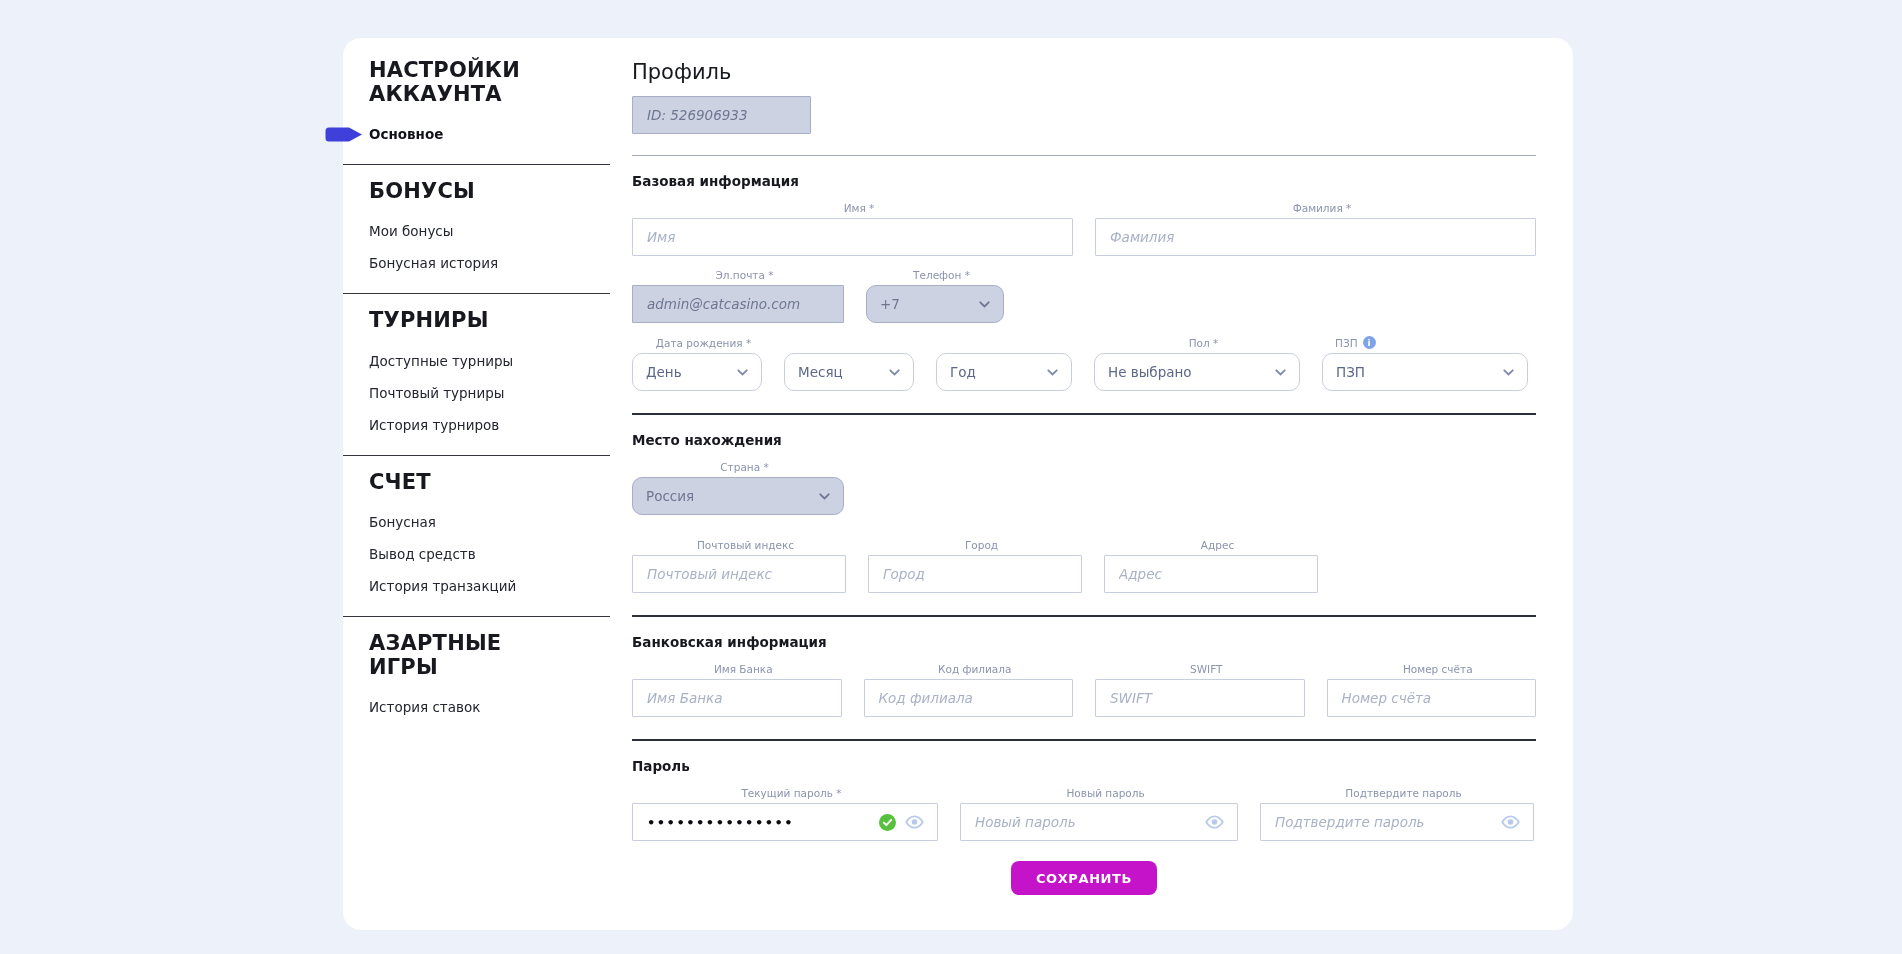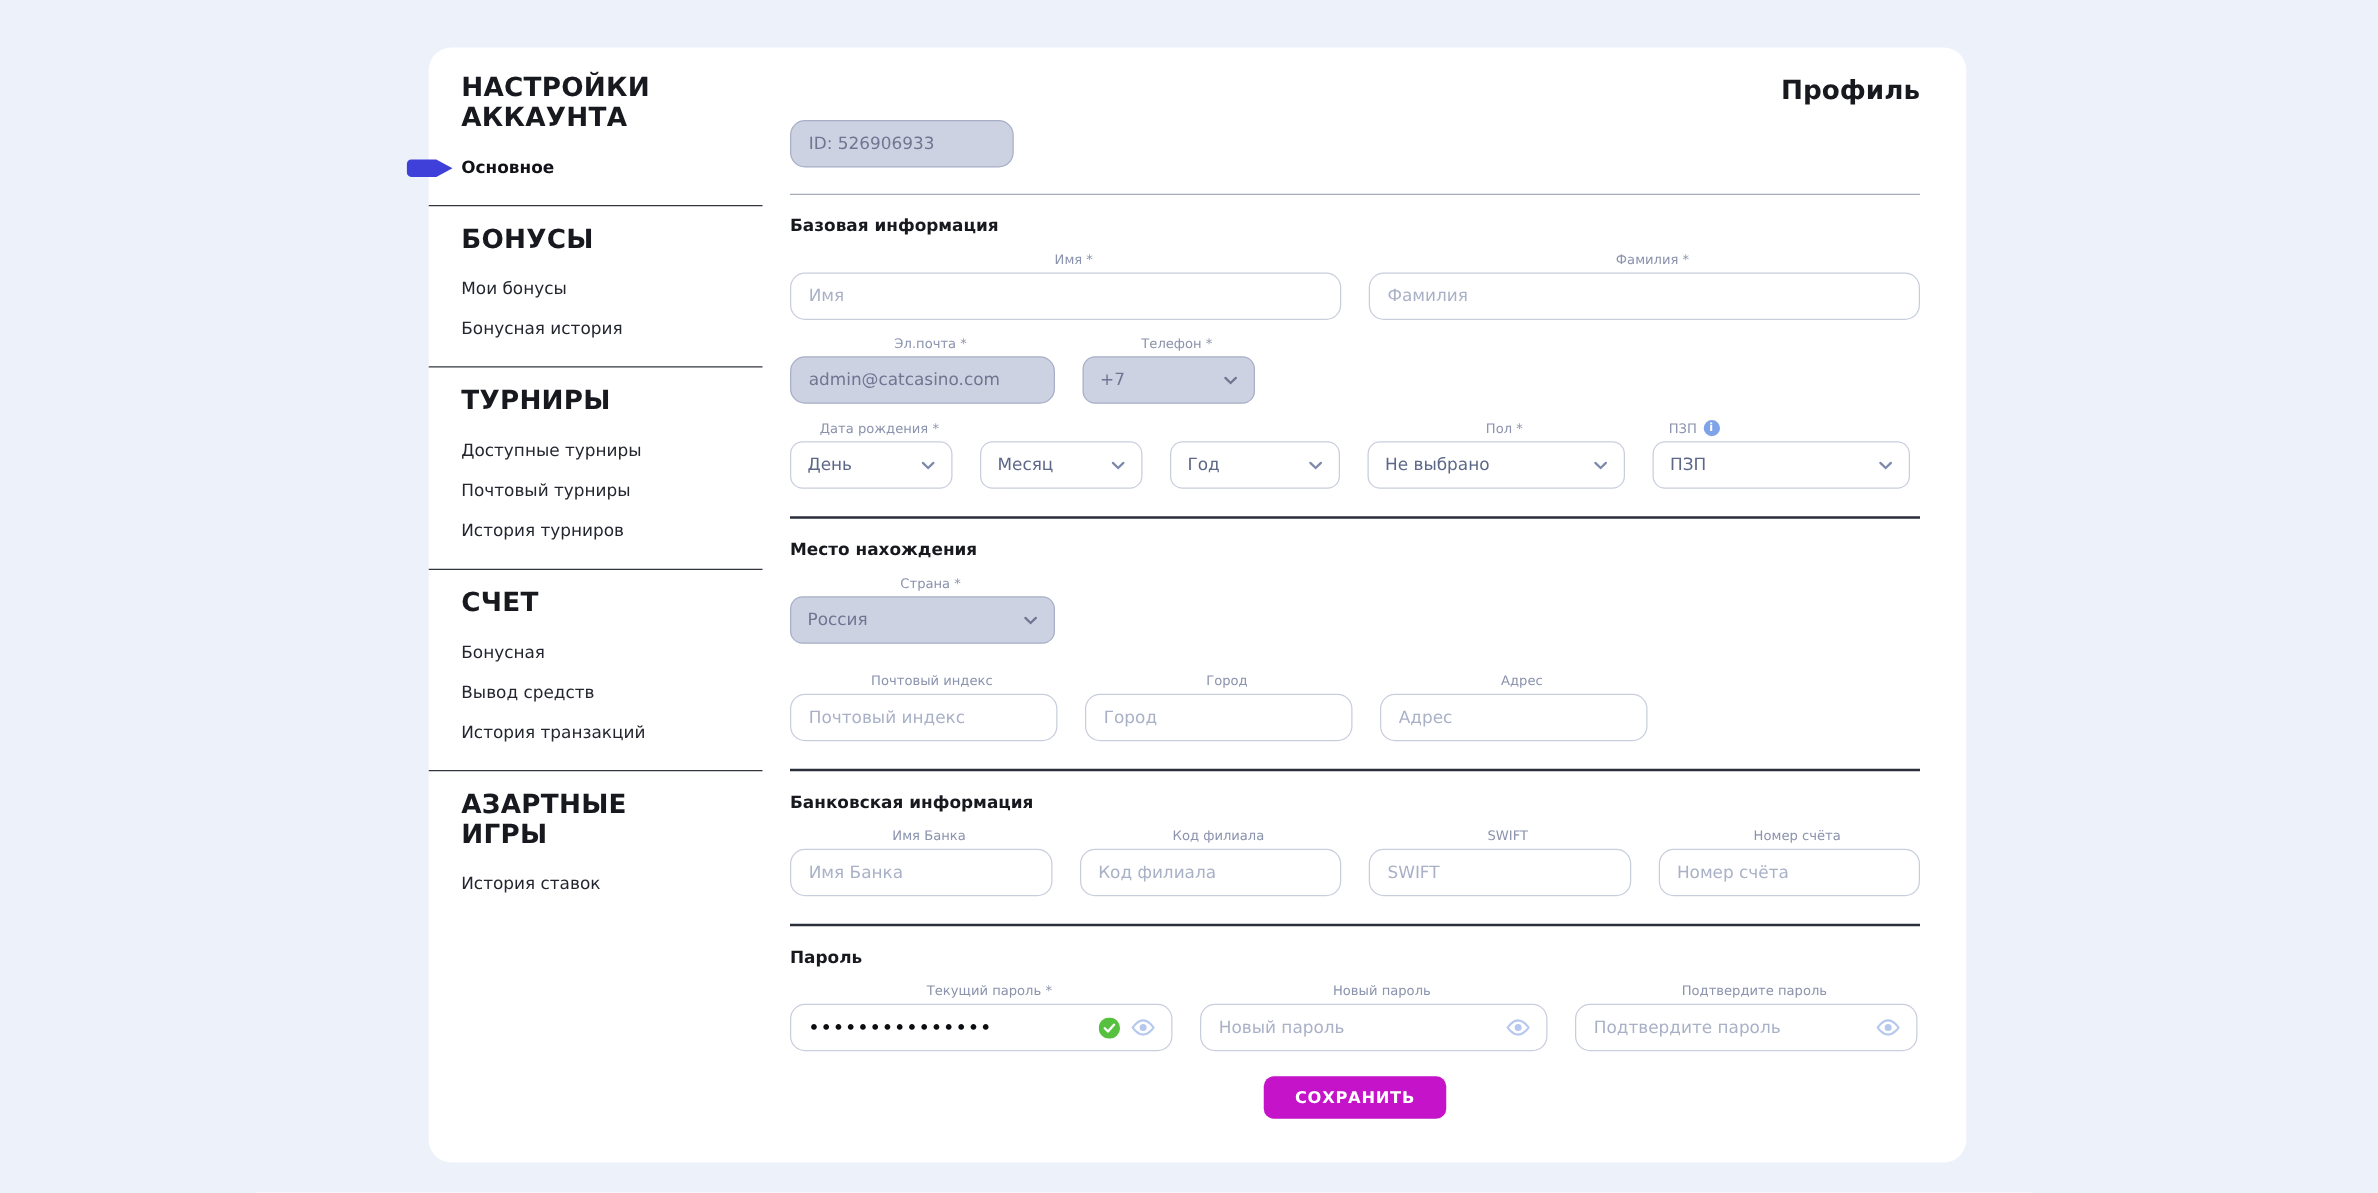--- a/index.html
+++ b/index.html
@@ -38,31 +38,32 @@
   }
   .side-div {
     border:none; border-top:1.5px solid #33363f;
     width:267px; margin:14px 0 0 -26px;
   }
   
   .main {
     position:absolute; left:289px; top:0; width:904px;
     padding-top:22px;
   }
-  .page-title { font-size:21px; font-weight:700; color:#17191f;text-align:right; }
+  .page-title { font-size:21px; font-weight:400; color:#17191f; }
   .field label {
     display:block; font-size:10.5px; color:#8b93ad;
     margin:0 0 4px 13px; white-space:nowrap;text-align:center;
   }
   .tbox {
     height:38px; width:100%;
-    border:1px solid #c9cedd; border-radius:12px;
+    border:1px solid #c9cedd; border-radius:1px;
     padding:0 14px; font-size:13.5px; color:#3c465f;
     background:#fff; outline:none;
     font-family:"DejaVu Sans","Liberation Sans",sans-serif;
+    font-style:italic;
   }
   .tbox::placeholder { color:#a9b1c7; opacity:1; }
   .tbox:disabled, .select.disabled {
     background:#cdd2e3; border-color:#a8aec5; color:#6e7691;
   }
   .select {
     height:38px; border:1px solid #c9cedd; border-radius:10px;
     padding:0 13px; font-size:13.5px; color:#5d6788; font-weight:500;
     display:flex; align-items:center; justify-content:space-between;
     background:#fff; cursor:pointer;

